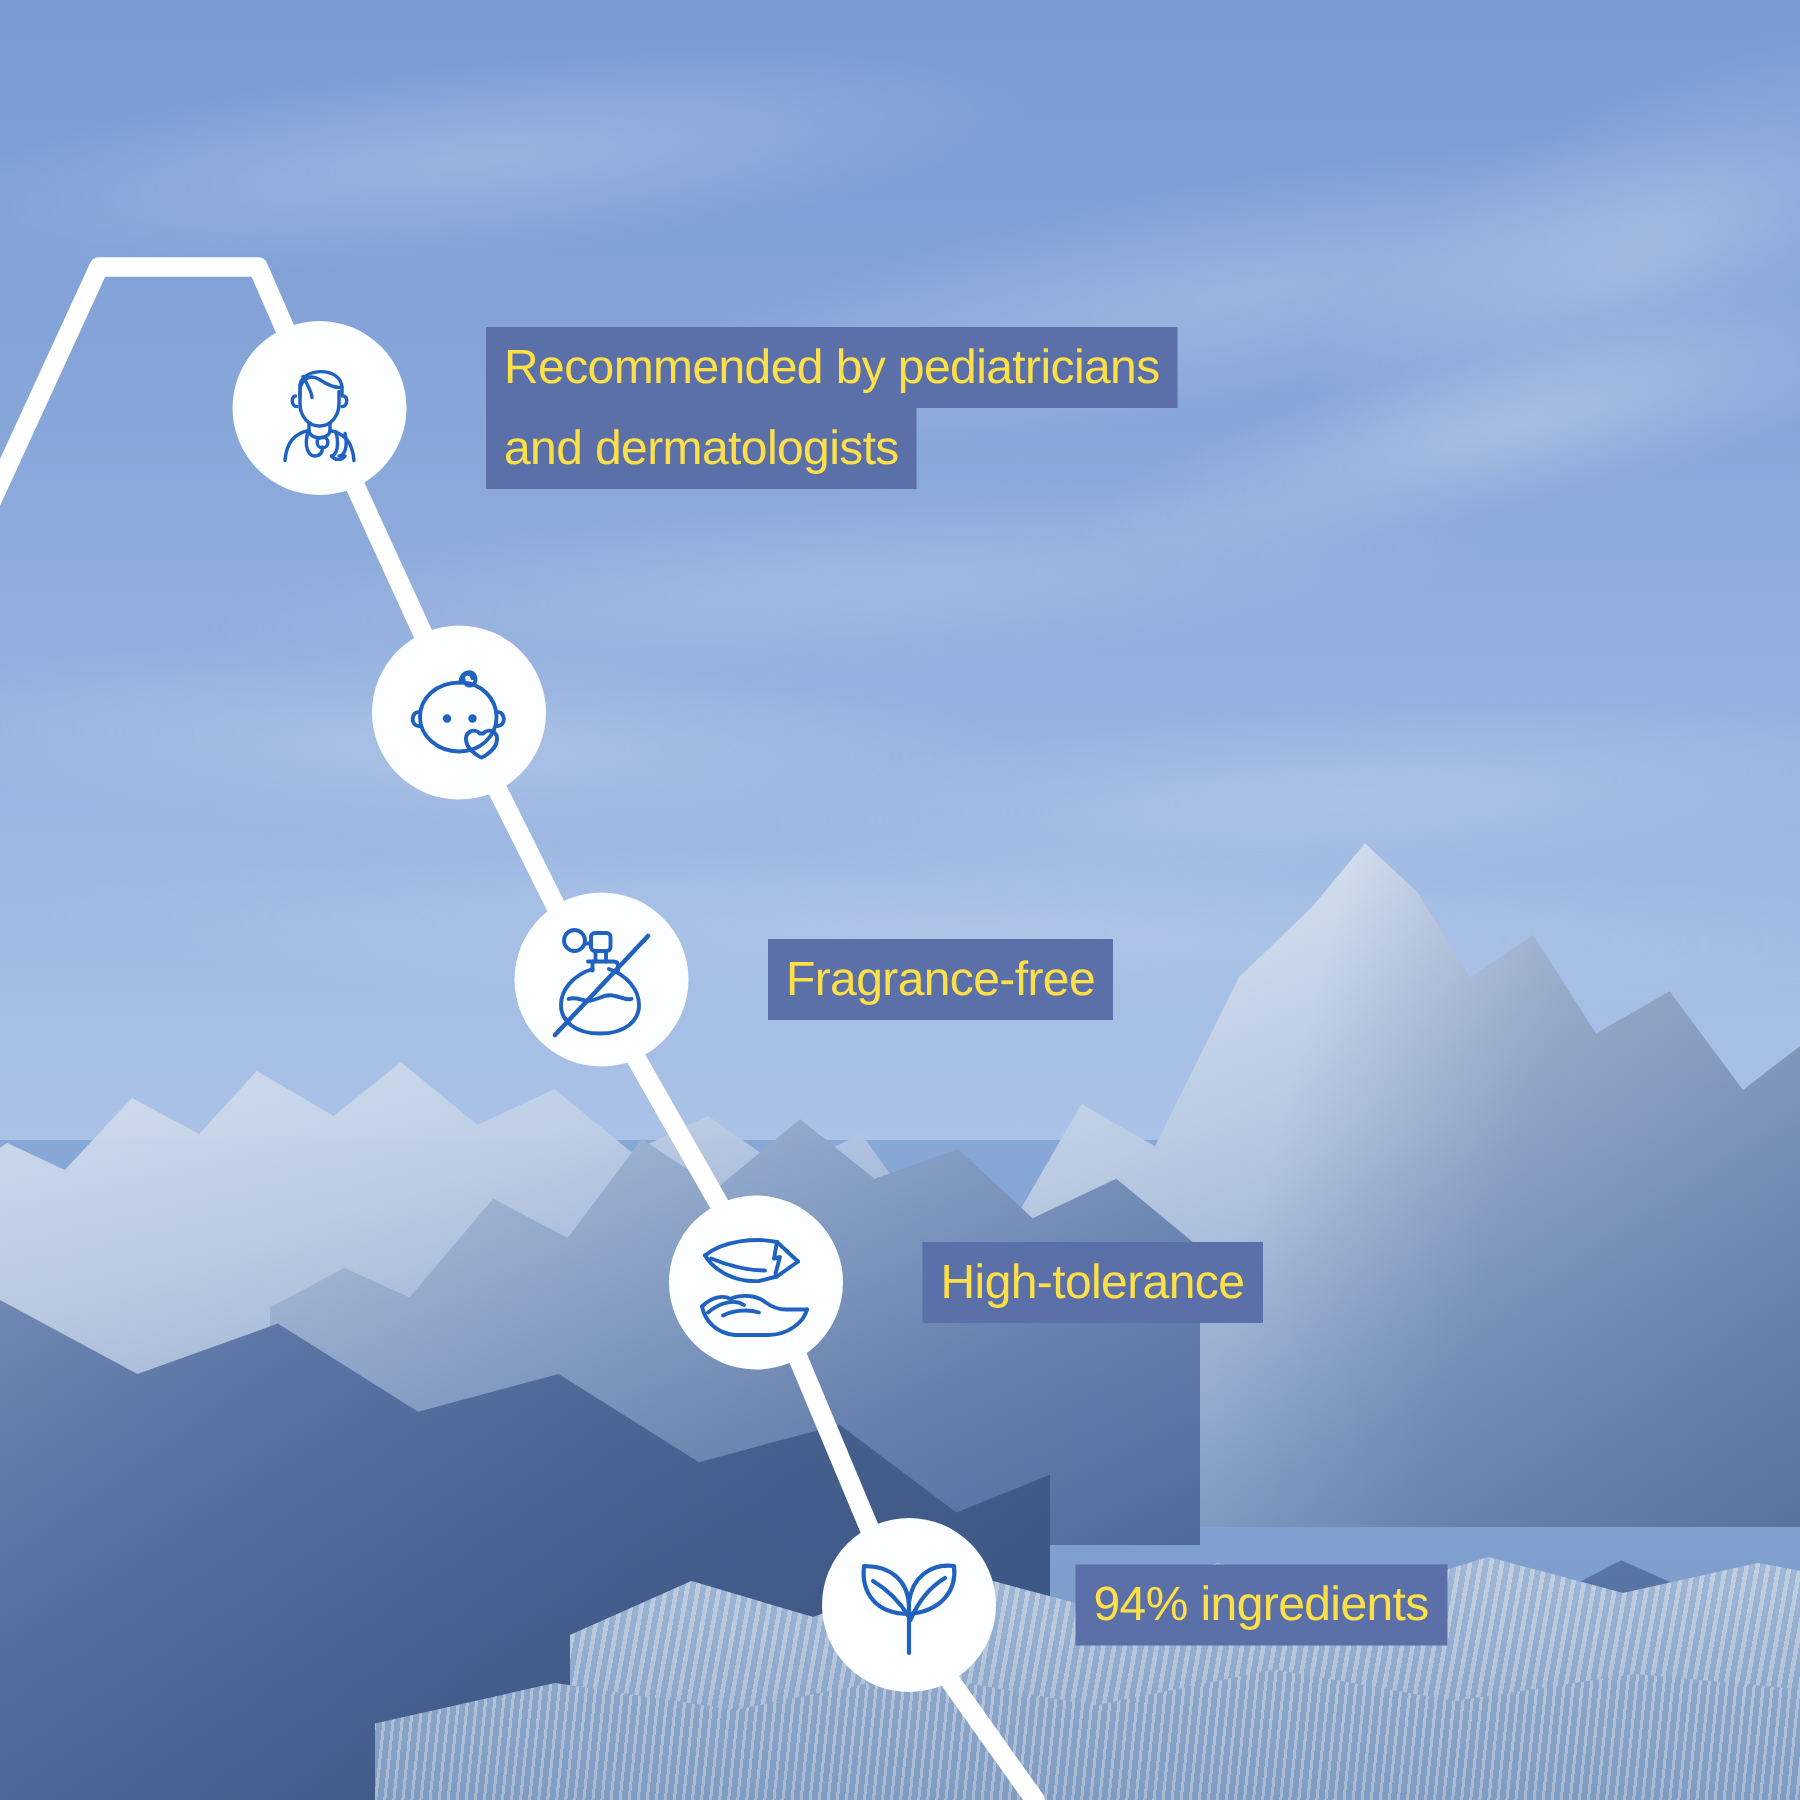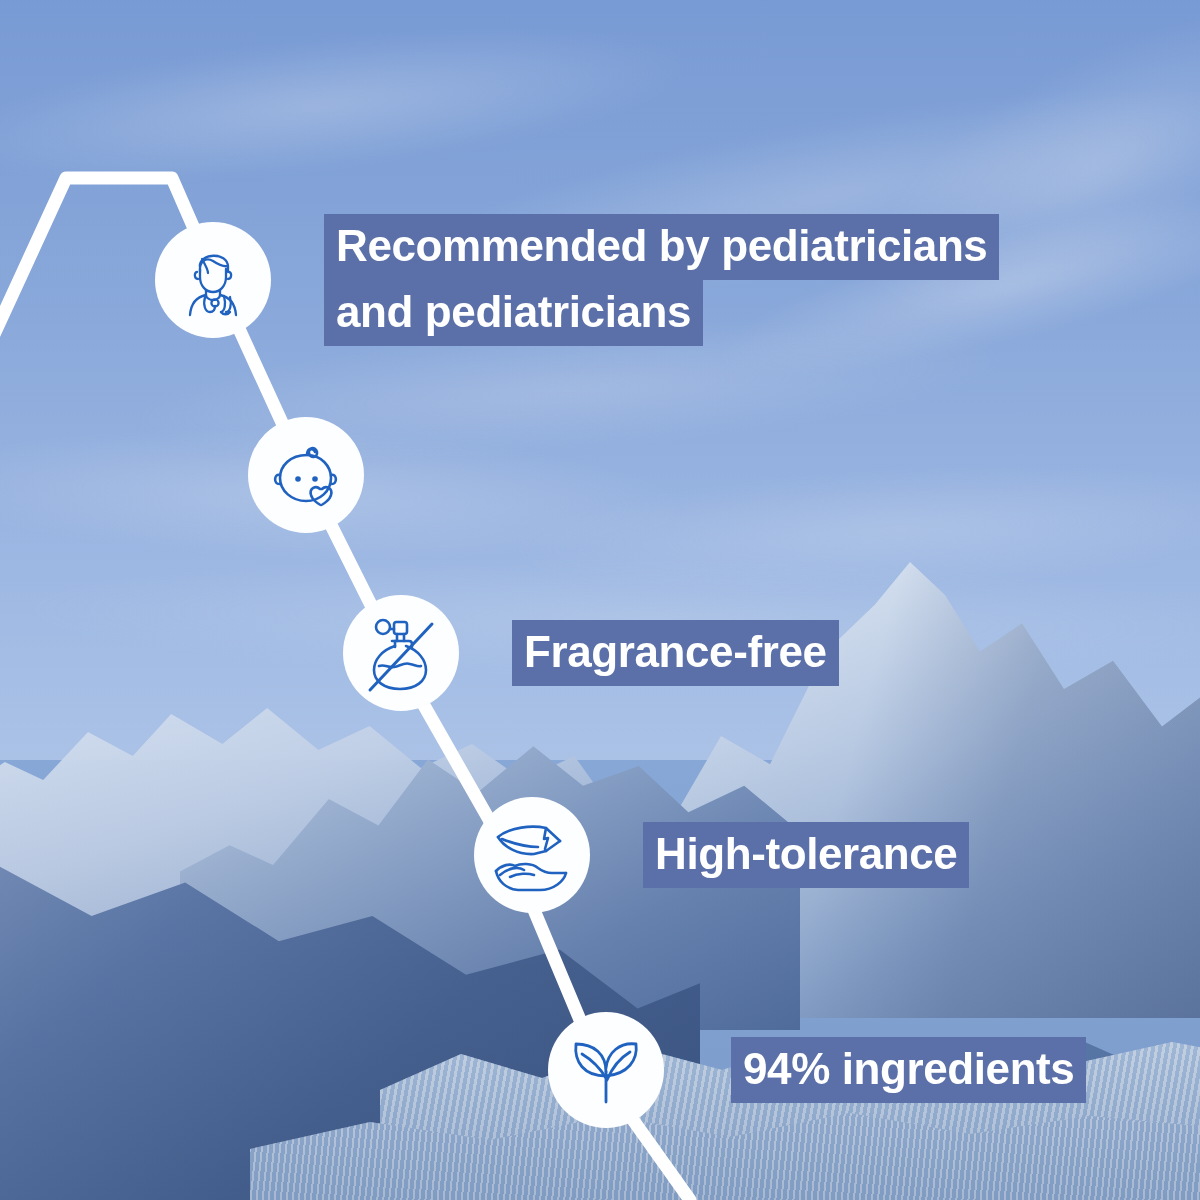--- a/index.html
+++ b/index.html
@@ -120,41 +120,41 @@
     width:116px; height:116px; border-radius:50%;
     background:#fdfeff;
     display:flex; align-items:center; justify-content:center;
     flex:0 0 auto;
   }
   .bubble svg { display:block; }
 
   .labels { display:flex; flex-direction:column; align-items:flex-start; }
   .label {
     background:#5b6fa8;
-    color:#ffffff;
-    font-weight:bold;
-    font-size:44px;
+    color:#fde047;
+    font-weight:normal;
+    font-size:32px;
     line-height:1.0;
     letter-spacing:-.4px;
     padding:10px 12px 12px 12px;
     white-space:nowrap;
   }
   .label + .label { margin-top:0; }
 
   
   #f1 { left:155px; top:214px; }
   #f1 .labels { margin-left:53px; }
   #f2 { left:248px; top:417px; }
   #f2 .labels { margin-left:53px; }
   #f3 { left:343px; top:595px; }
   #f3 .labels { margin-left:53px; }
-  #f4 { left:474px; top:797px; }
+  #f4 { left:446px; top:797px; }
   #f4 .labels { margin-left:53px; }
   #f5 { left:548px; top:1012px; }
-  #f5 .labels { margin-left:67px; }
+  #f5 .labels { margin-left:53px; }
 </style>
 </head>
 <body>
 
 <div id="scene">
   <div class="sky"></div>
   <div class="cloud c1"></div>
   <div class="cloud c2"></div>
   <div class="cloud c3"></div>
   <div class="cloud c4"></div>
@@ -195,21 +195,21 @@
         <circle cx="43" cy="64" r="3.6"></circle>
         <path d="M53 58 C55 66, 53 73, 49 73 C45 73, 44 70, 44 67" opacity="0"></path>
         <path d="M52 57 C54 65, 53 72, 49 73"></path>
         <path d="M58 58 C60 66, 58 73, 54 73"></path>
         <path d="M49 73 C51 76, 56 76, 58 73"></path>
       </g>
     </svg>
   </div>
   <div class="labels">
     <div class="label">Recommended by pediatricians</div>
-    <div class="label">and pediatricians</div>
+    <div class="label">and dermatologists</div>
   </div>
 </div>
 
 <div class="feature" id="f2">
   <div class="bubble">
     <svg width="84" height="84" viewBox="0 0 84 84">
       <g fill="none" stroke="#1f62c0" stroke-width="2.6" stroke-linecap="round" stroke-linejoin="round">
         <path d="M43 22 C43 14, 52 13, 53 19 C54 25, 46 26, 45 20 C44 15, 50 15, 51 19"></path>
         <path d="M43 22 C26 22, 16 33, 16 45 C16 58, 28 68, 42 68 C56 68, 67 58, 67 45 C67 33, 57 22, 43 22 Z"></path>
         <path d="M16 42 C10 40, 9 52, 16 51"></path>

